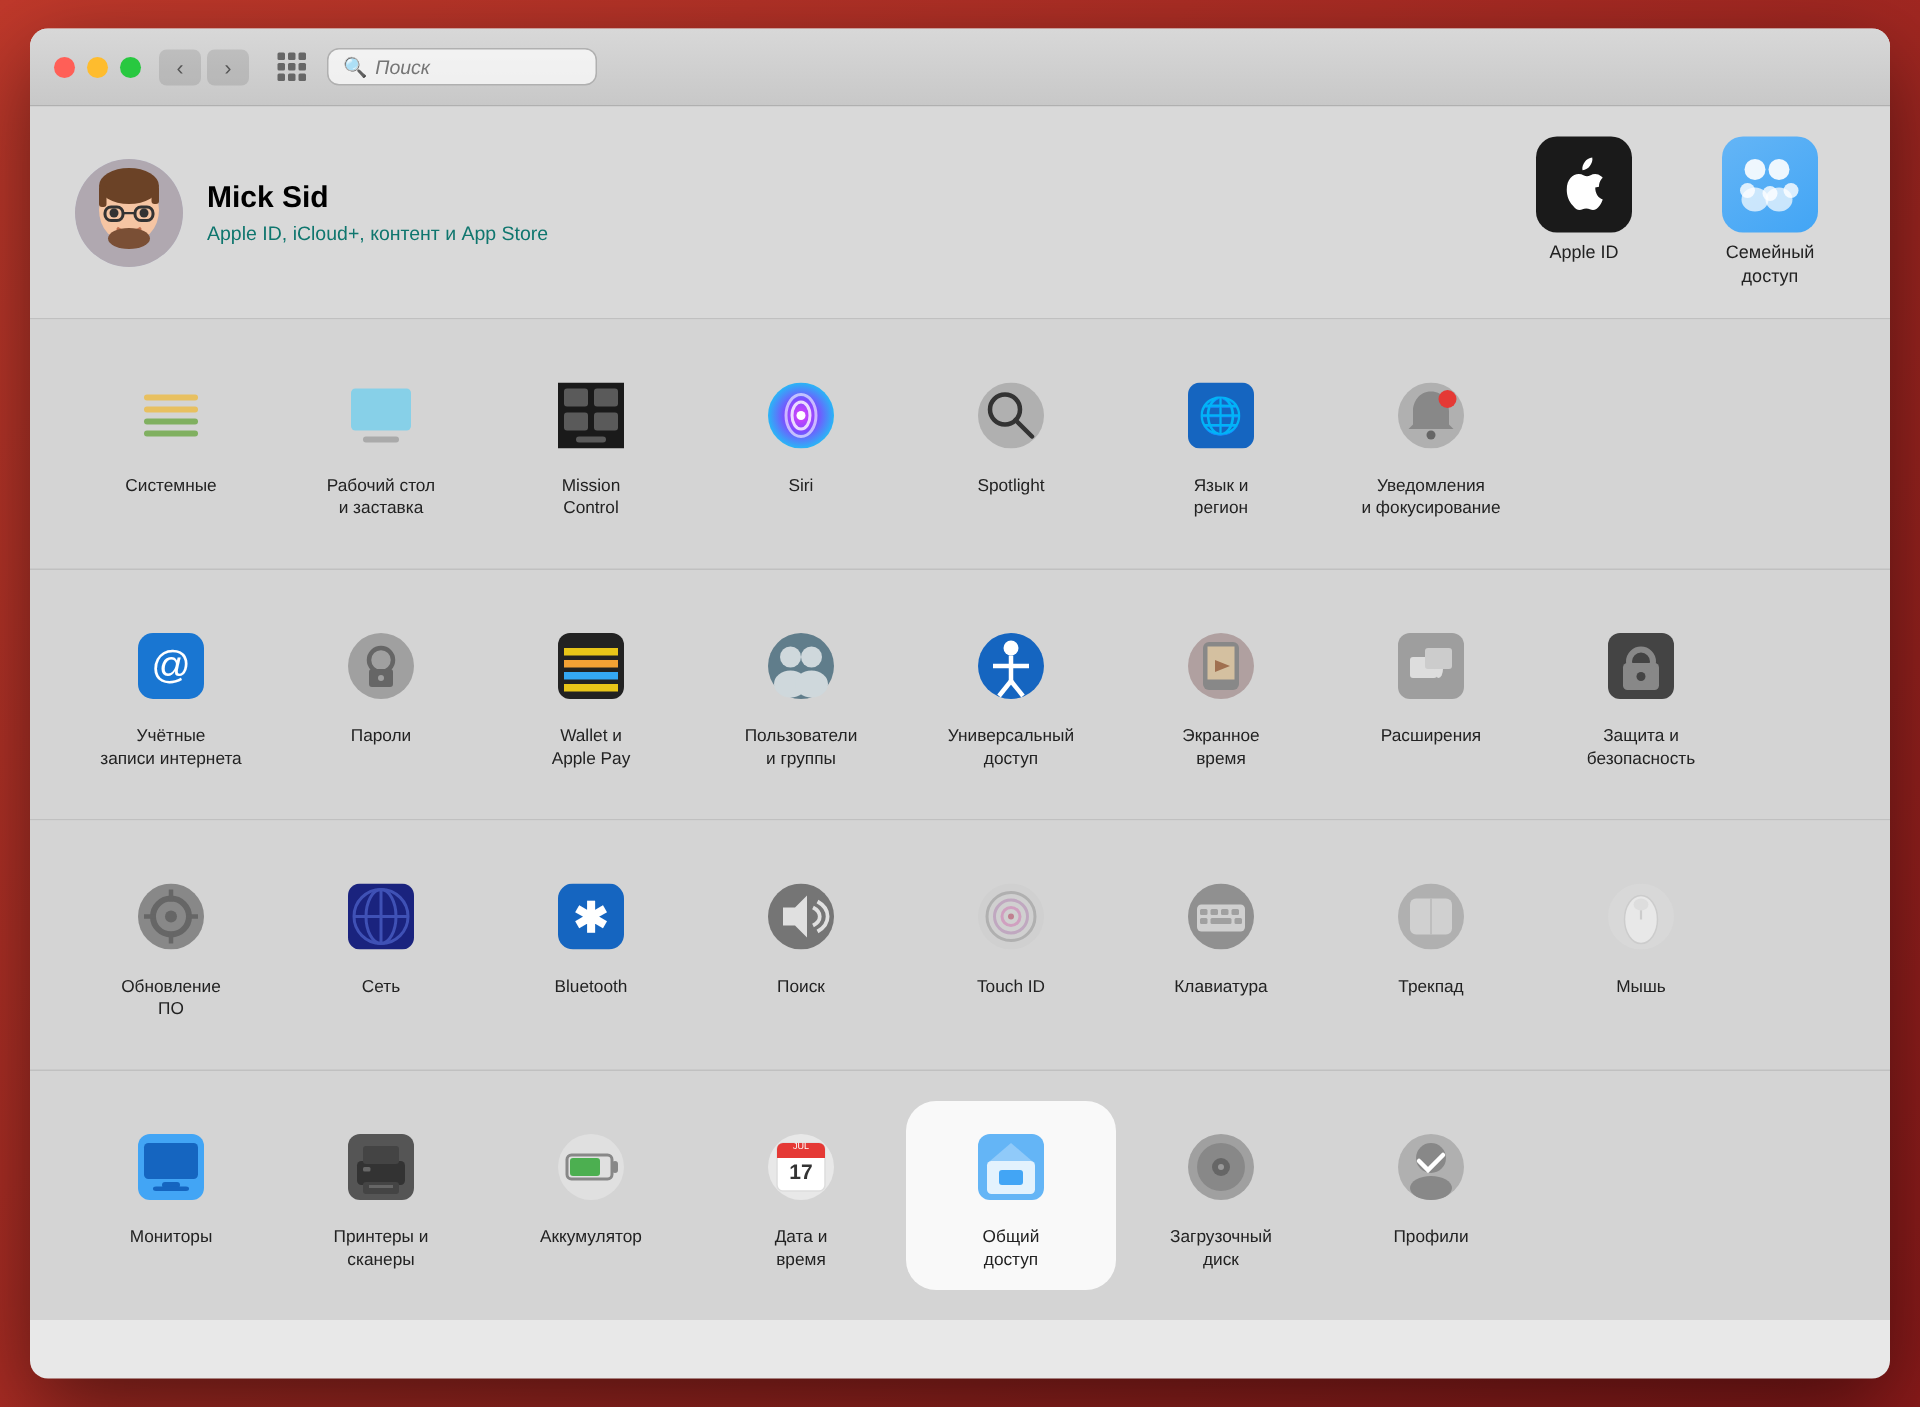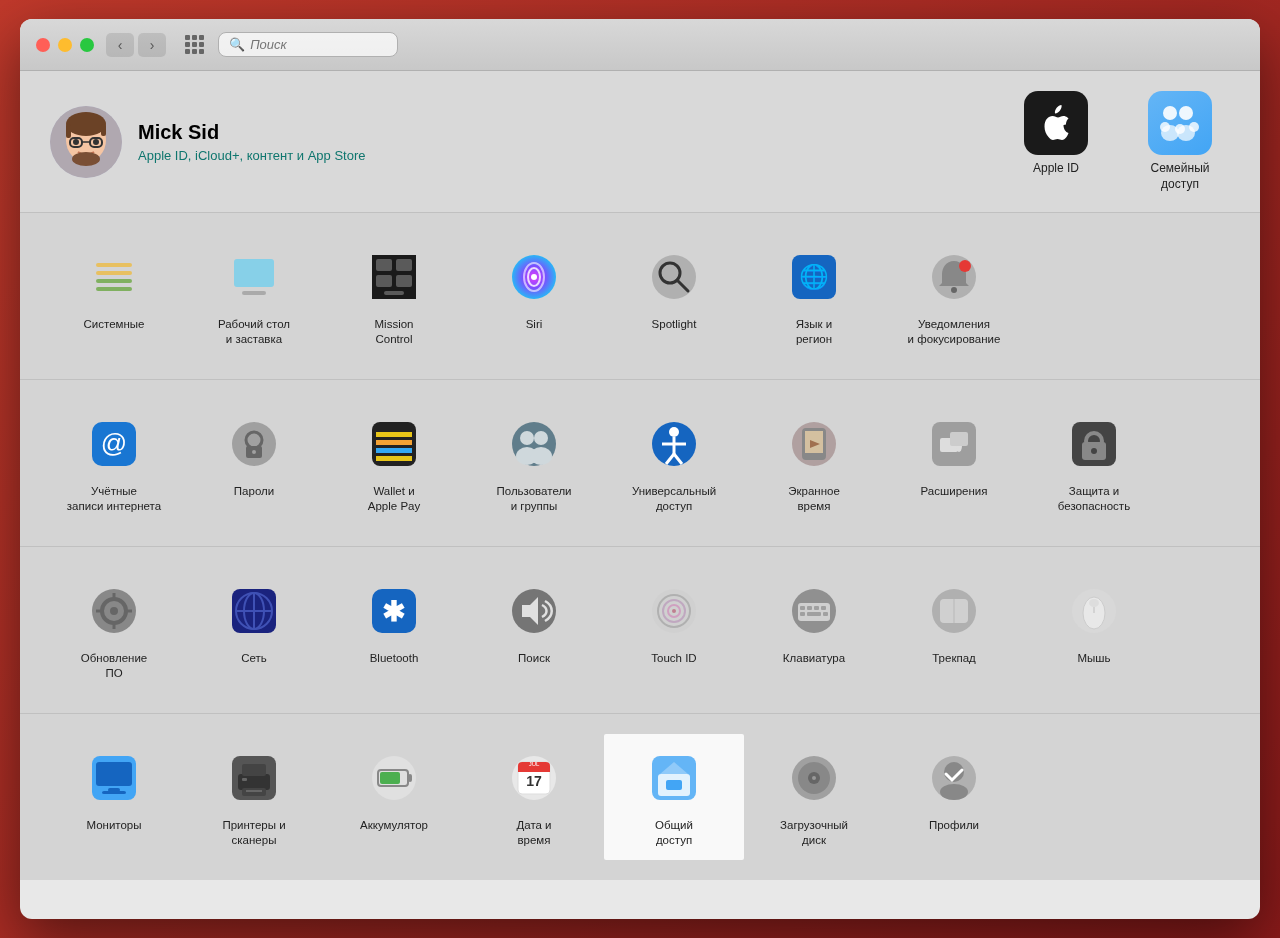--- a/index.html
+++ b/index.html
@@ -201,21 +201,21 @@
       flex-direction: column;
       align-items: center;
       width: 140px;
       padding: 12px 8px;
       cursor: pointer;
       border-radius: 8px;
       transition: background 0.1s;
     }
     .pref-item.selected {
       background: rgba(255,255,255,0.85);
-      border-radius: 2px;
+      border-radius: 20px;
     }
     .pref-icon {
       width: 64px;
       height: 64px;
       margin-bottom: 8px;
       border-radius: 14px;
       display: flex;
       align-items: center;
       justify-content: center;
       font-size: 38px;

